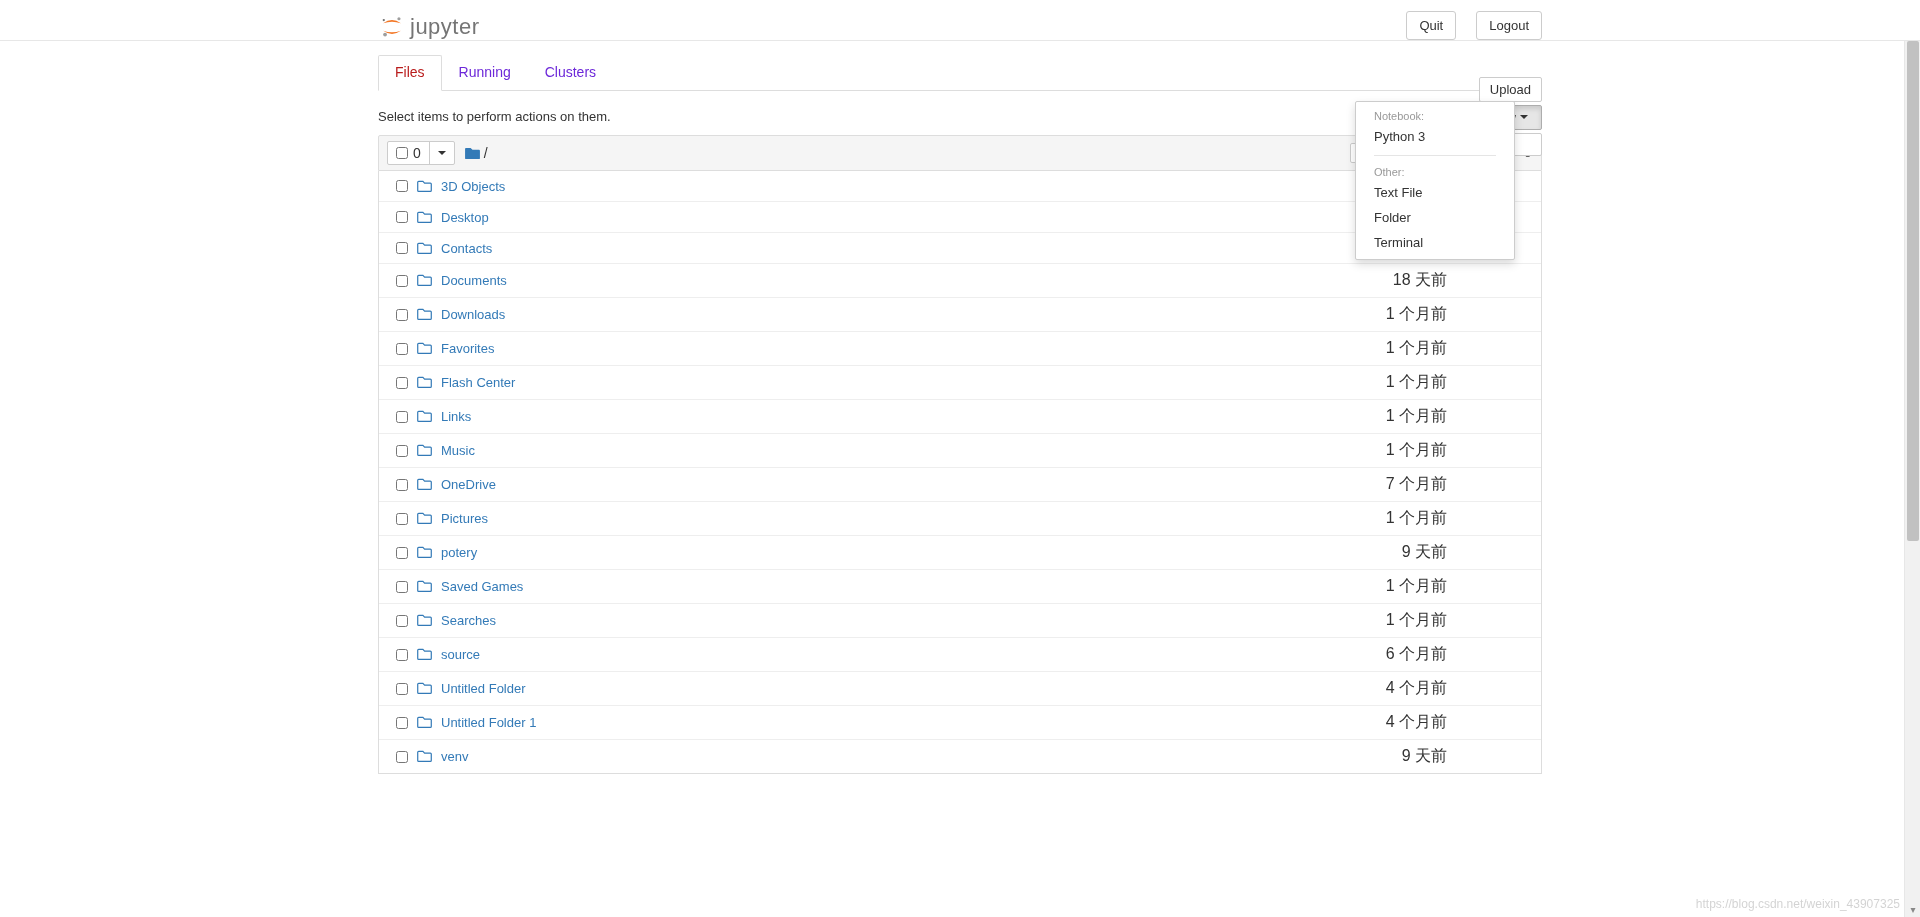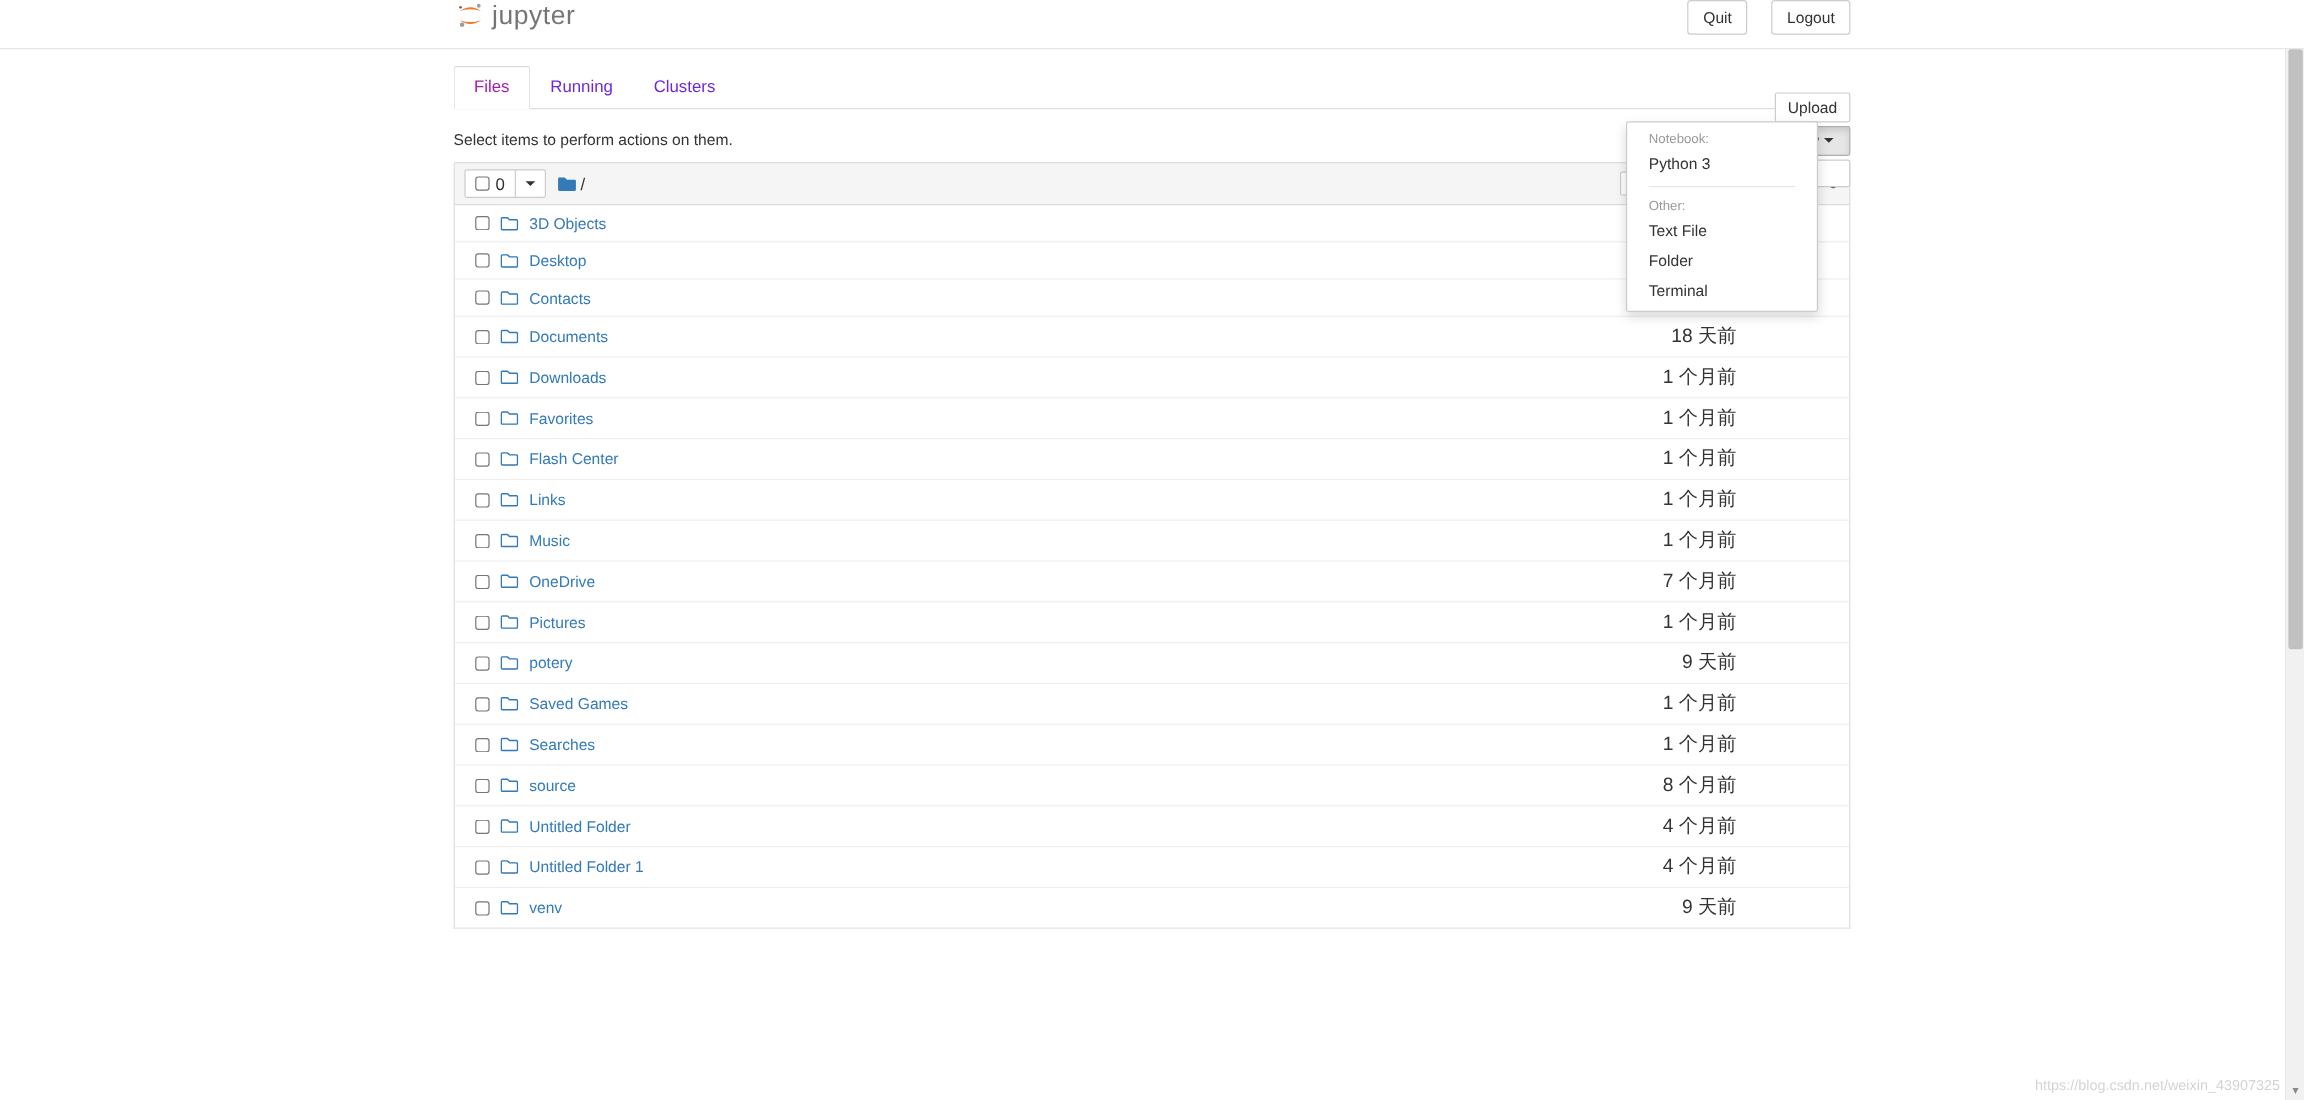--- a/index.html
+++ b/index.html
@@ -15,21 +15,21 @@
       display: flex;
       justify-content: space-between;
       align-items: center;
       padding: 0 0;
     }
     .header-inner {
       width: 1164px;
       margin: 12px auto;
       display: flex;
       justify-content: space-between;
-      align-items: flex-start;
+      align-items: flex-end;
       height: 100%;
     }
     .logo {
       display: flex;
       align-items: center;
       gap: 6px;
       padding-left: 2px;
     }
     .logo-icon {
       width: 24px;
@@ -67,21 +67,21 @@
     .tab {
       padding: 8px 16px;
       font-size: 14px;
       color: #6d28d9;
       cursor: pointer;
       border: 1px solid transparent;
       margin-bottom: -1px;
       border-radius: 2px 2px 0 0;
     }
     .tab.active {
-      color: #a21caf;
+      color: #b91c1c;
       border: 1px solid #ddd;
       border-bottom-color: #fff;
       background: #fff;
       text-align: center;
     }
     .toolbar-row {
       display: flex;
       justify-content: space-between;
       align-items: center;
       margin-top: 10px;
@@ -535,21 +535,21 @@
       <div class="file-row">
         <div class="file-checkbox">
           <input type="checkbox" style="">
         </div>
         <div class="file-icon-wrap">
           <svg class="folder-outline" viewBox="0 0 16 14">
             <path fill="none" stroke="#337ab7" stroke-width="1.3" d="M0.7 2.5a1 1 0 0 1 1-1h4.6l1.8 1.8h6.2a1 1 0 0 1 1 1v7a1 1 0 0 1-1 1H1.7a1 1 0 0 1-1-1V2.5z"></path>
           </svg>
         </div>
         <span class="file-name">source</span>
-        <span class="file-modified">8 个月前</span>
+        <span class="file-modified">6 个月前</span>
         <span class="file-size"></span>
       </div>
       <div class="file-row">
         <div class="file-checkbox">
           <input type="checkbox" style="">
         </div>
         <div class="file-icon-wrap">
           <svg class="folder-outline" viewBox="0 0 16 14">
             <path fill="none" stroke="#337ab7" stroke-width="1.3" d="M0.7 2.5a1 1 0 0 1 1-1h4.6l1.8 1.8h6.2a1 1 0 0 1 1 1v7a1 1 0 0 1-1 1H1.7a1 1 0 0 1-1-1V2.5z"></path>
           </svg>

